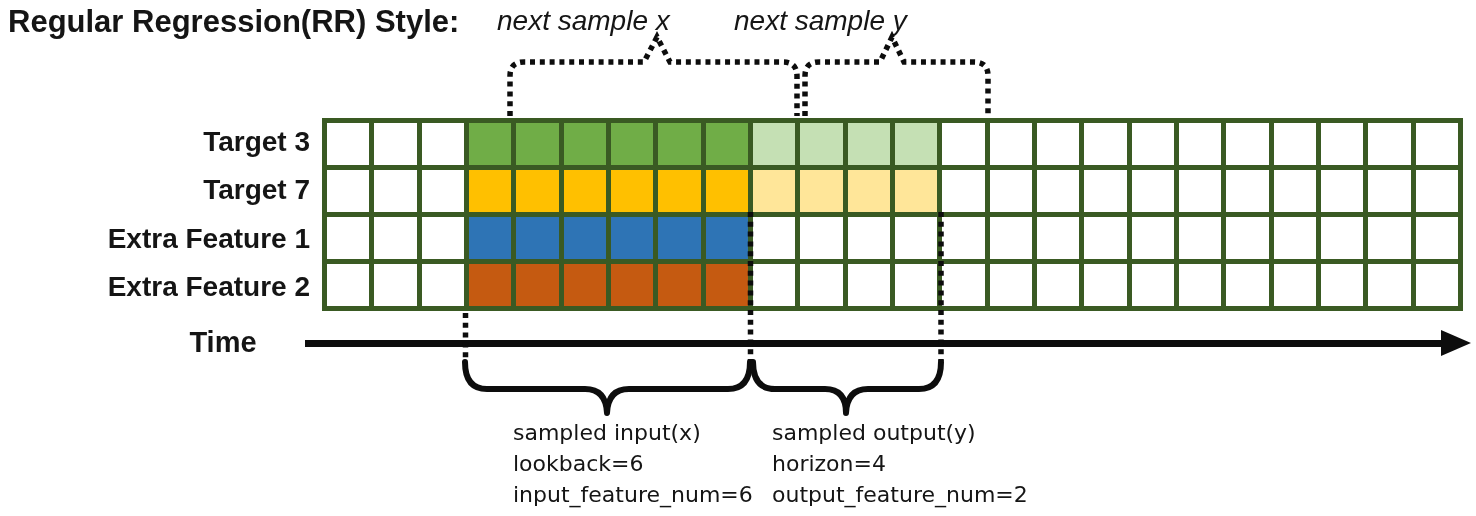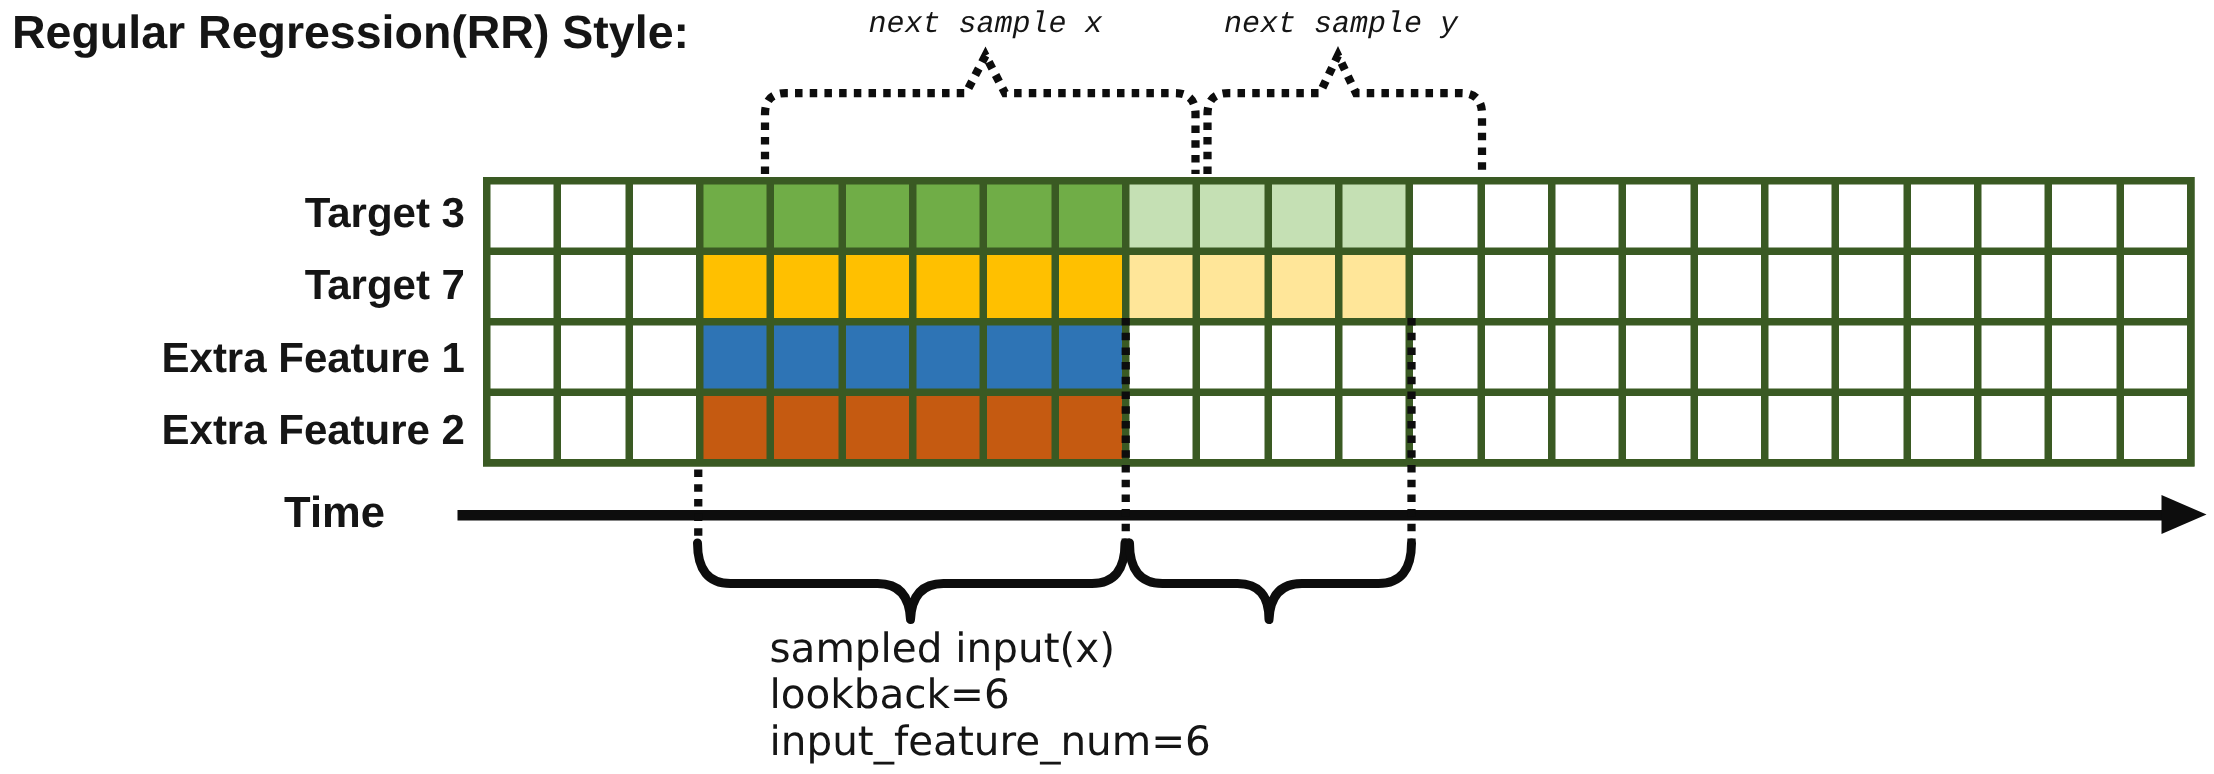--- a/index.html
+++ b/index.html
@@ -15,33 +15,33 @@
              font-size:28px;font-weight:700;padding-right:2px;white-space:nowrap;}
 
   
   #grid{left:322px;top:118px;width:1141px;height:193px;box-sizing:border-box;
         background:#3A5A23;border:5px solid #3A5A23;
         display:grid;grid-template-columns:repeat(24,1fr);grid-template-rows:repeat(4,1fr);
         grid-gap:5px;}
   .cell{background:#fff;}
 
   
-  .next-label{top:5px;width:320px;text-align:center;font-size:20px;font-style:italic;
-              font-family:Liberation Mono, monospace;font-weight:400;white-space:nowrap;}
+  .next-label{top:5px;width:320px;font-size:28px;font-style:italic;
+              font-family:Liberation Sans, sans-serif;font-weight:400;white-space:nowrap;}
   #next-x{left:497px;}
   #next-y{left:734px;}
 
   
   #time-label{left:150px;top:326px;width:146px;text-align:center;font-size:29px;font-weight:700;}
   #time-shaft{left:305px;top:340px;width:1142px;height:7px;background:#0d0d0d;}
   #time-head{left:1441px;top:330px;width:0;height:0;
              border-left:30px solid #0d0d0d;border-top:13px solid transparent;border-bottom:13px solid transparent;}
 
   
-  .param-block{top:417px;font-family:"DejaVu Sans",sans-serif;font-size:27px;font-weight:400;
+  .param-block{top:417px;font-family:"DejaVu Sans",sans-serif;font-size:22px;font-weight:400;
                line-height:31px;white-space:nowrap;}
   #input-block{left:513px;}
   #output-block{left:772px;}
 
   #overlay{left:0;top:0;width:1476px;height:516px;pointer-events:none;}
   .dotted{stroke:#0d0d0d;stroke-width:5.5;fill:none;stroke-dasharray:5 4.8;stroke-linecap:butt;}
   .solid-brace{stroke:#0d0d0d;stroke-width:6;fill:none;stroke-linecap:round;stroke-linejoin:round;}
 </style>
 </head>
 <body>
@@ -161,20 +161,25 @@
 
   <div id="time-label" class="abs">Time</div>
   <div id="time-shaft" class="abs"></div>
   <div id="time-head" class="abs"></div>
 
   <div id="input-block" class="abs param-block">
     <div>sampled input(x)</div>
     <div>lookback=6</div>
     <div>input_feature_num=6</div>
   </div>
+  <div id="output-block" class="abs param-block">
+    <div>sampled output(y)</div>
+    <div>horizon=4</div>
+    <div>output_feature_num=2</div>
+  </div>
 
   <svg id="overlay" class="abs" viewBox="0 0 1476 516" xmlns="http://www.w3.org/2000/svg">
 
     <path class="dotted" d="M 510,116 L 510,76 Q 510,62 524,62 L 644,62 L 657,37 L 670,62 L 783,62 Q 797,62 797,76 L 797,116"></path>
 
     <path class="dotted" d="M 805,116 L 805,76 Q 805,62 819,62 L 880,62 L 892,37 L 904,62 L 974,62 Q 988,62 988,76 L 988,116"></path>
 
     <path class="dotted" d="M 465.5,313 L 465.5,361"></path>
     <path class="dotted" d="M 750.5,212 L 750.5,361"></path>
     <path class="dotted" d="M 941,212 L 941,361"></path>

